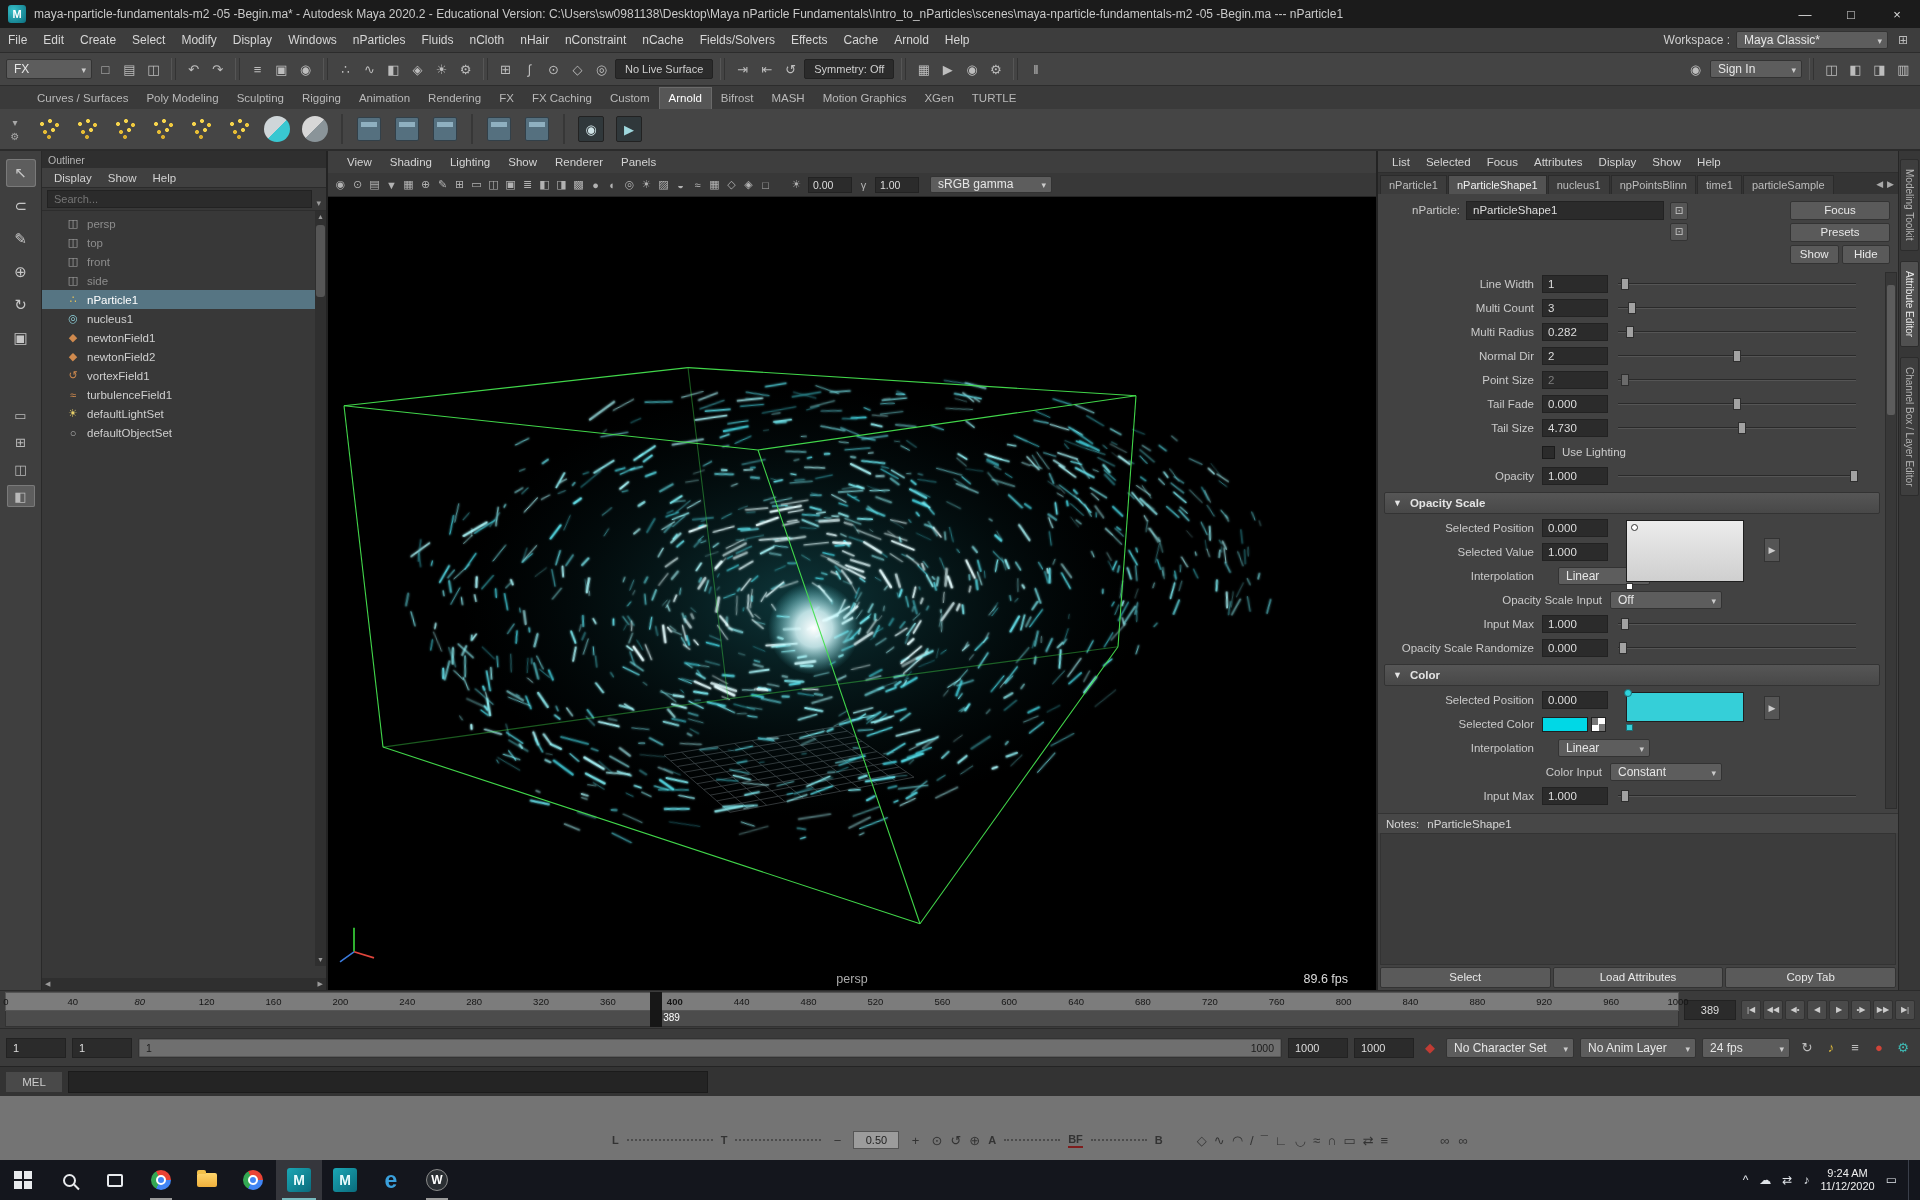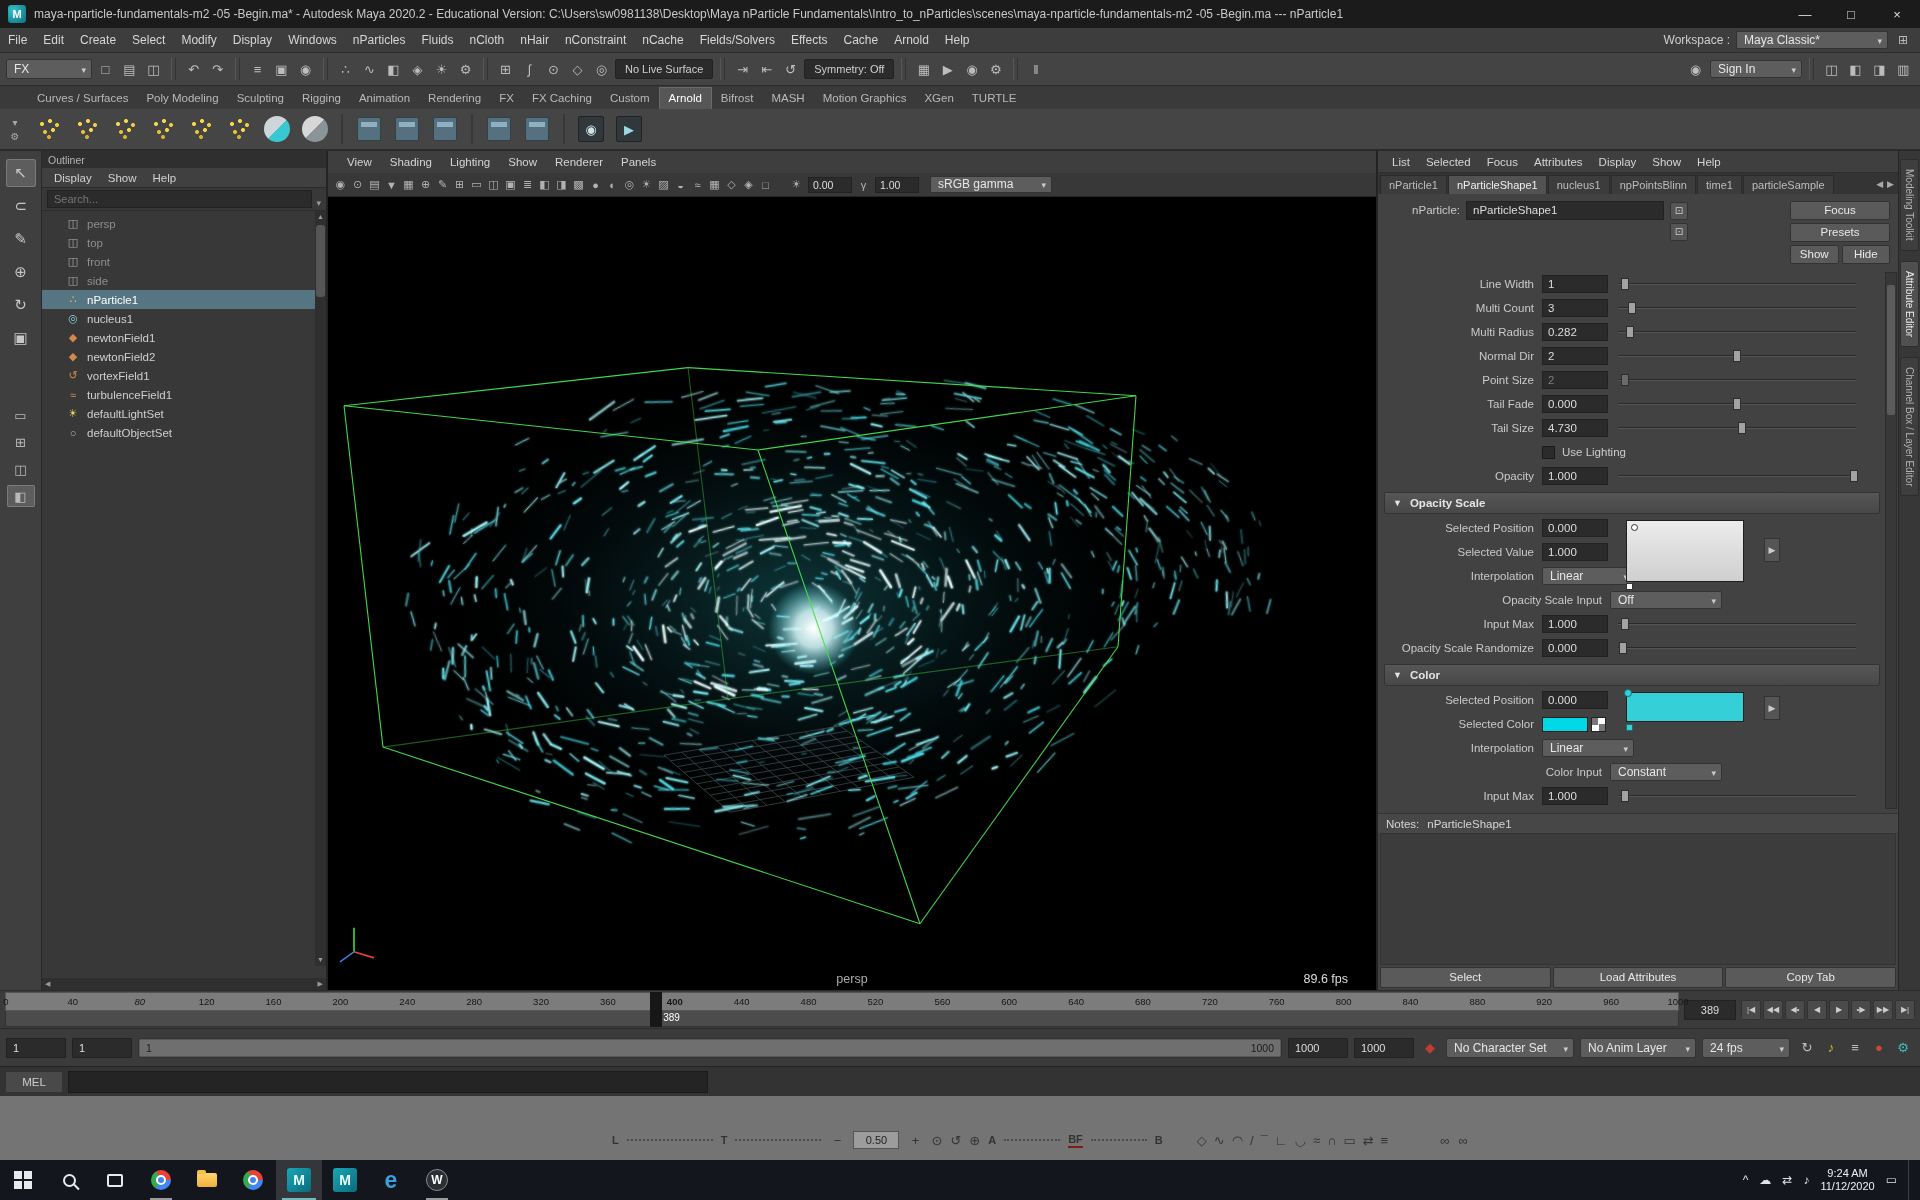--- a/index.html
+++ b/index.html
@@ -121,21 +121,21 @@
 .section-body{position:relative}
 .ramp-box{position:absolute;left:244px;top:4px;width:118px;height:62px;background:linear-gradient(#ececec,#cfcfcf);border:1px solid #1f1f1f}
 .ramp-circ{position:absolute;left:4px;top:3px;width:7px;height:7px;border:1px solid #333;border-radius:50%;background:#fff}
 .ramp-sq{position:absolute;left:-1px;bottom:-9px;width:7px;height:7px;background:#fff;border:1px solid #333}
 .ramp-btn{position:absolute;left:382px;top:22px;width:16px;height:24px;background:#555;border:1px solid #333;color:#ccc;text-align:center;line-height:22px;font-size:9px}
 .color-ramp{position:absolute;left:244px;top:4px;width:118px;height:30px;border:1px solid #1f1f1f}
 .cr-circ{position:absolute;left:-3px;top:-4px;width:8px;height:8px;border:1px solid #1b6e75;border-radius:50%;background:#2fd3dc}
 .cr-sq{position:absolute;left:-1px;bottom:-10px;width:7px;height:7px;border:1px solid #1b6e75}
 .swatch{width:46px;height:15px;border:1px solid #1f1f1f}
 .swatch-mini{width:15px;height:15px;margin-left:3px;background:conic-gradient(#fff 0 25%,#777 0 50%,#fff 0 75%,#777 0);border:1px solid #222}
-.dd-90{width:92px;margin-left:0}
+.dd-90{width:92px;margin-left:16px}
 .dd-110{width:112px}
 .ae-notesbar{height:20px;display:flex;align-items:center;gap:8px;padding-left:8px;color:#d5d5d5;background:#474747;border-top:1px solid #333}
 .ae-notes{flex:1;background:#3c3c3c;border:1px solid #333;margin:0 2px}
 .ae-footer{height:25px;display:flex;gap:2px;padding:2px;flex:0 0 auto}
 .ae-footer .btn{flex:1;height:21px;line-height:19px}
 .ae-vscroll{position:absolute;right:1px;top:4px;bottom:4px;width:12px;background:#383838;border:1px solid #2d2d2d}
 .ae-vthumb{position:absolute;left:1px;right:1px;top:12px;height:130px;background:#5c5c5c;border-radius:2px}
 
 
 .right-strip{width:22px;background:#373737;display:flex;flex-direction:column;align-items:center;padding-top:8px;gap:10px;border-left:1px solid #262626;flex:0 0 auto}

